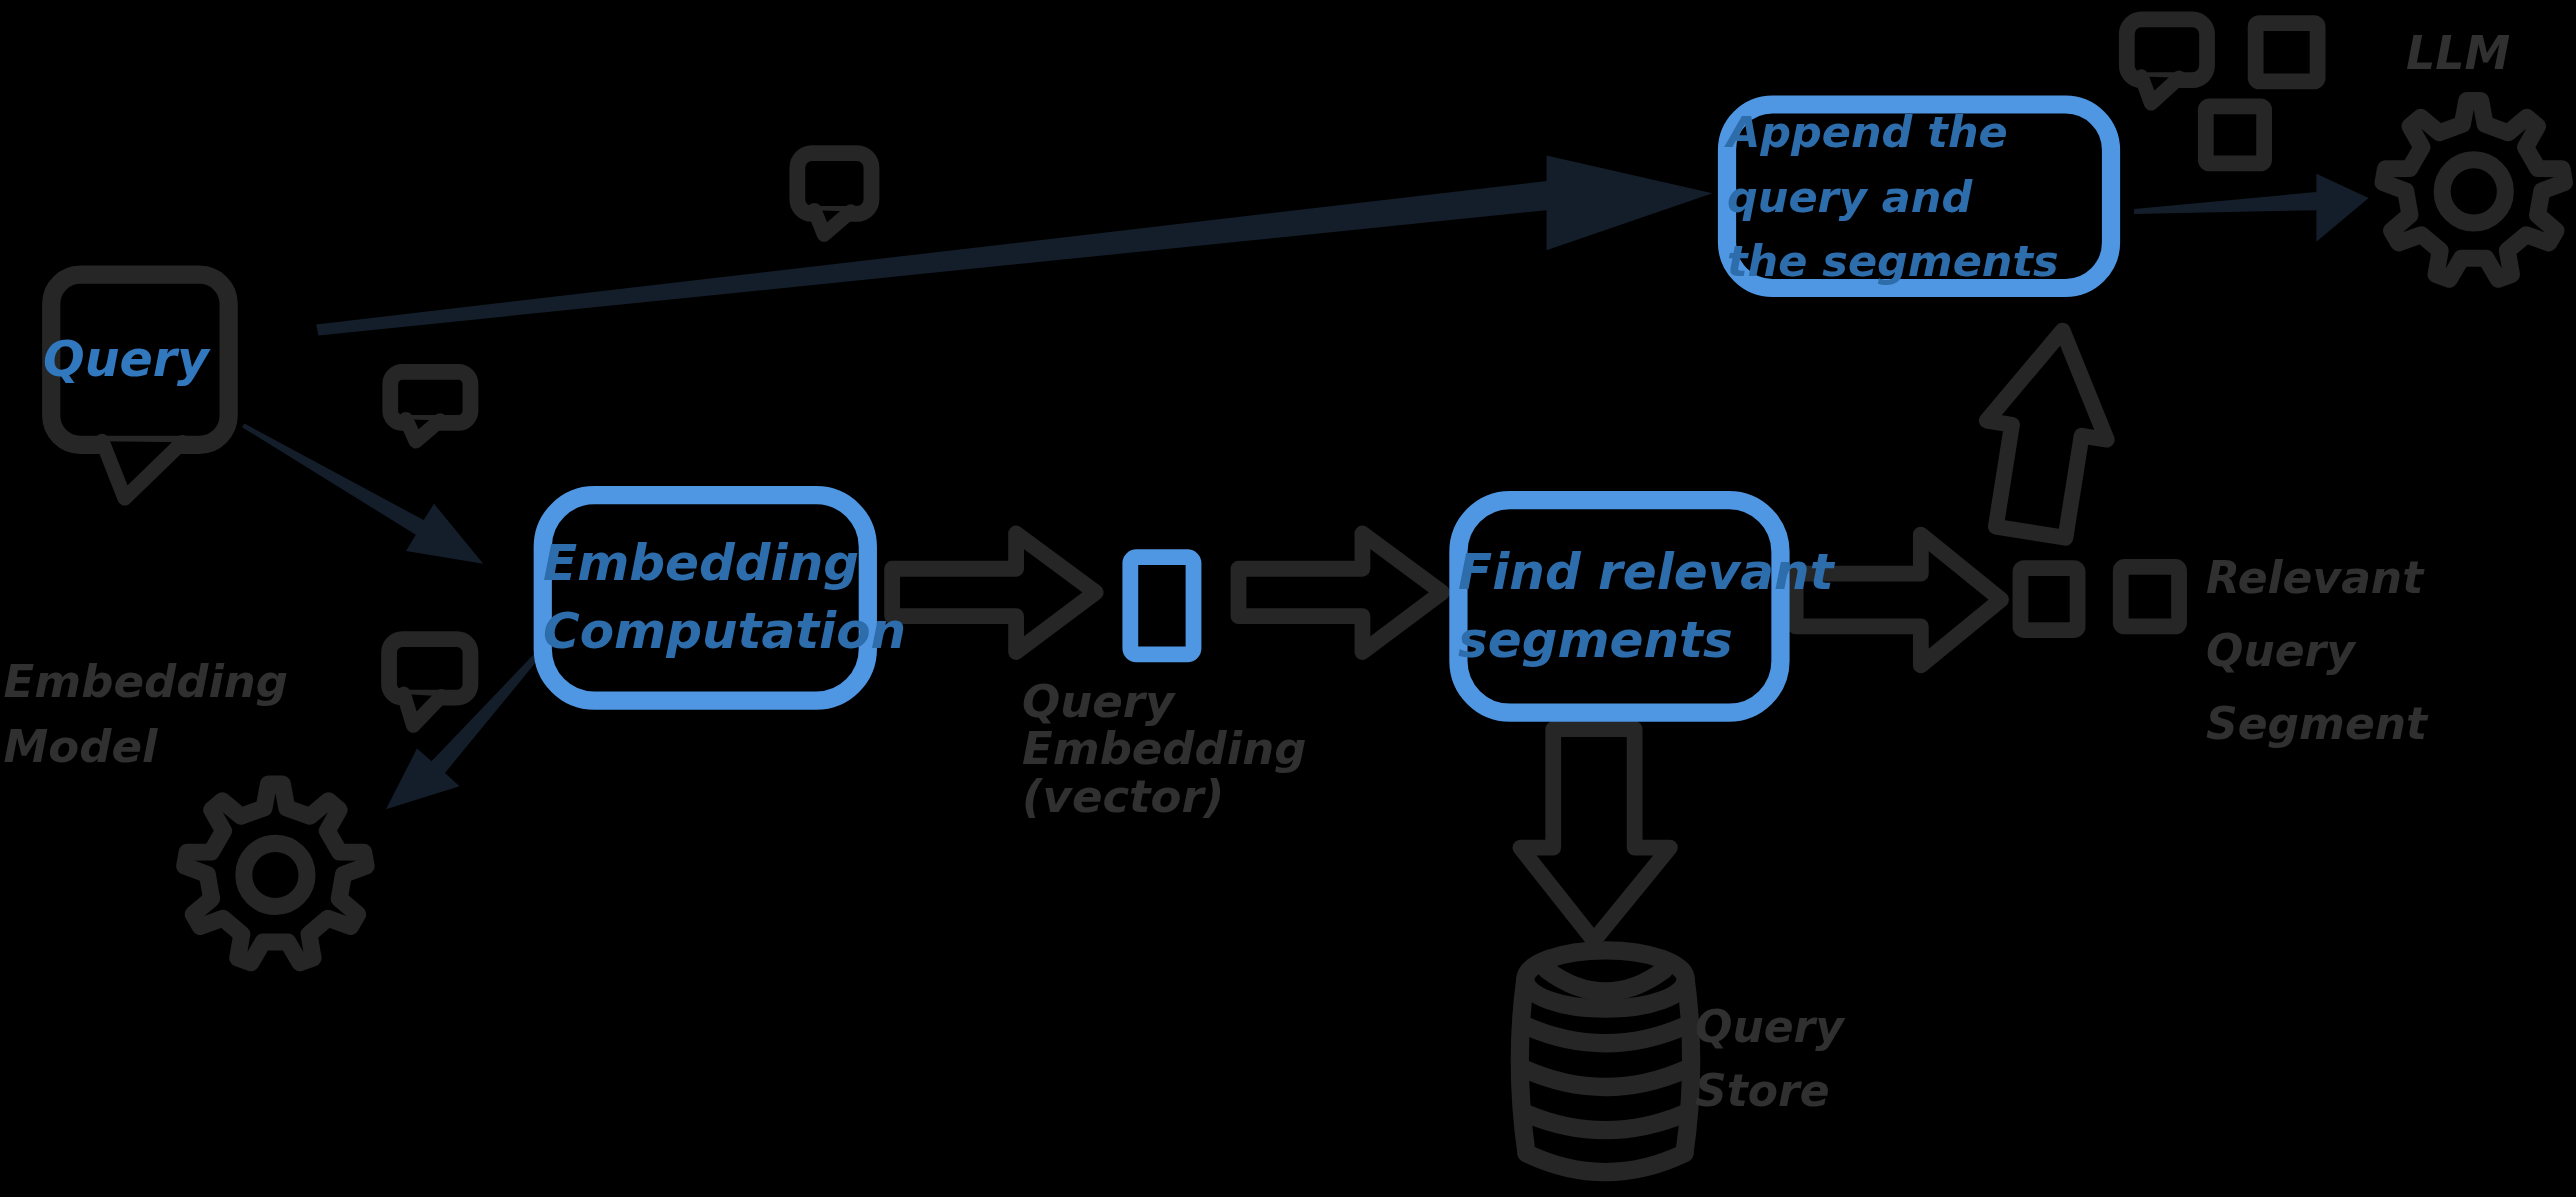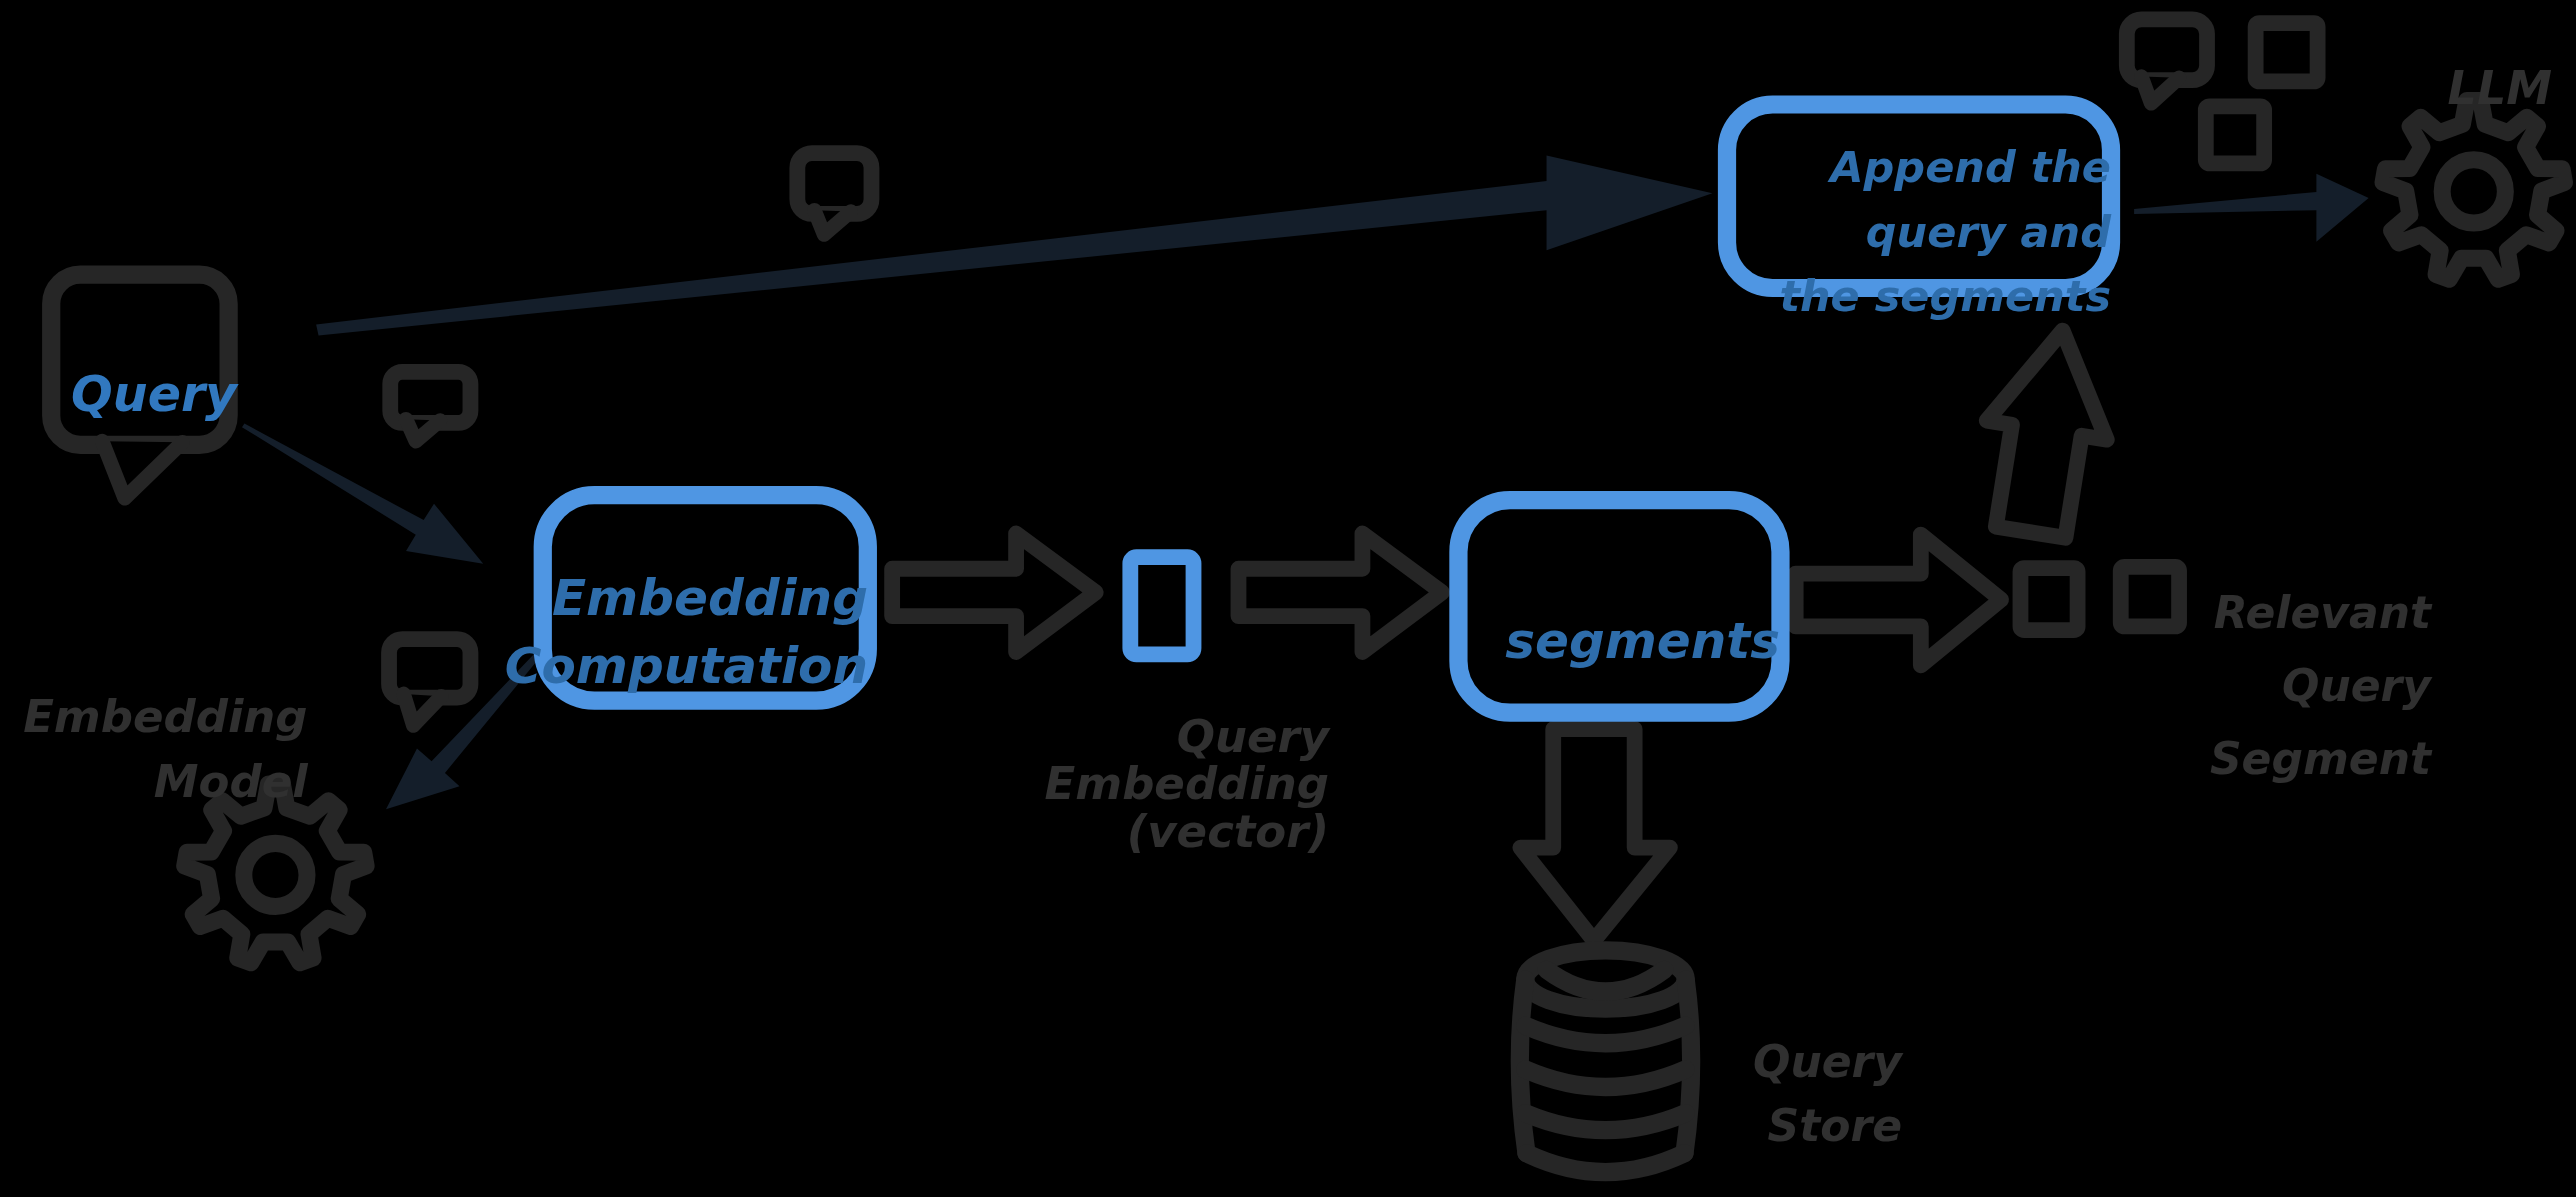--- a/index.html
+++ b/index.html
@@ -51,28 +51,27 @@
     fill: none;
     stroke: var(--icon-gray, #262626);
     stroke-width: 28;
     stroke-linejoin: round;
   }
   
   .txt {
     position: absolute;
     display: flex;
     flex-direction: column;
-    align-items: flex-end;
+    align-items: flex-start;
     justify-content: center;
     text-align: center;
     font-style: italic;
     font-weight: bold;
     pointer-events: none;
     white-space: nowrap;
-    margin-top: 35px;
   }
   .node-text  { color: var(--node-text-blue, #2e6dab); }
   .query-text { color: var(--query-text-blue, #3178bf); }
   .gray-text  { color: var(--label-gray, #303030); }
 </style>
 </head>
 <body>
 
 <div class="stage">
 
@@ -144,20 +143,21 @@
   <div class="txt query-text" style="left:43px; top:286px; width:194px; height:146px; font-size:49px;">
     <div>Query</div>
   </div>
 
   <div class="txt node-text" style="left:543px; top:495px; width:325px; height:205px; font-size:50px; line-height:1.35;">
     <div>Embedding</div>
     <div>Computation</div>
   </div>
 
   <div class="txt node-text" style="left:1458px; top:500px; width:322px; height:213px; font-size:50px; line-height:1.35;">
+    <div>Find relevant</div>
     <div>segments</div>
   </div>
 
   <div class="txt node-text" style="left:1727px; top:105px; width:384px; height:184px; font-size:43px; line-height:1.5;">
     <div>Append the</div>
     <div>query and</div>
     <div>the segments</div>
   </div>
 
   <div class="txt gray-text" style="left:3.6px; top:649px; width:304px; font-size:45px; line-height:1.45;">

